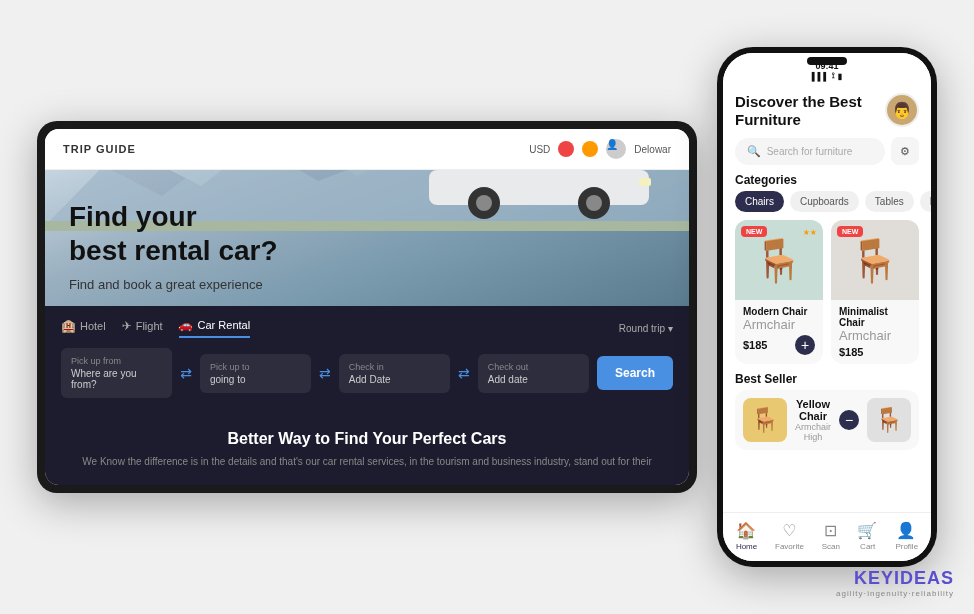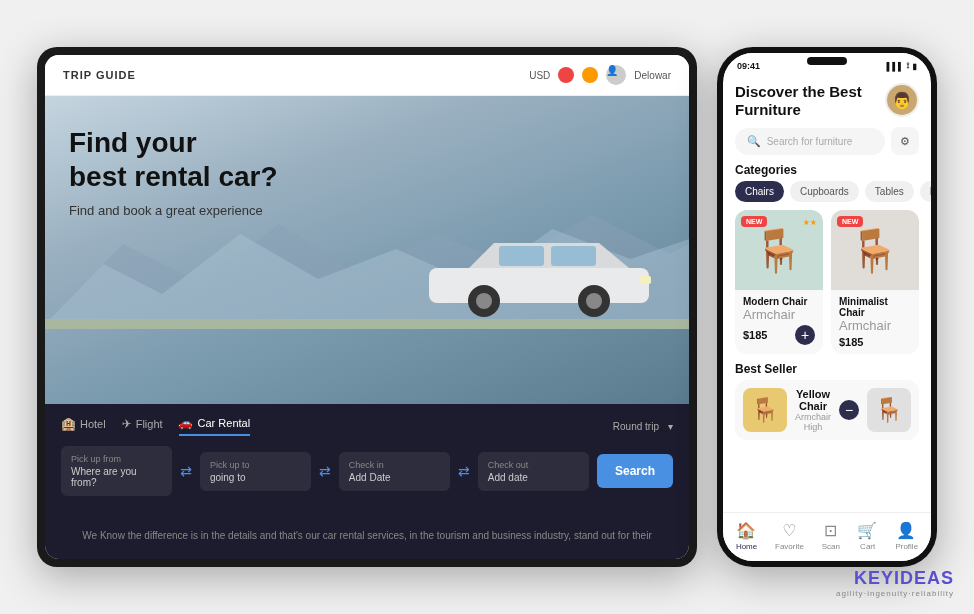--- a/index.html
+++ b/index.html
@@ -20,21 +20,21 @@
       align-items: center;
       justify-content: center;
       width: 100%;
       height: 100%;
       padding: 20px;
     }
 
     
     .tablet {
       width: 660px;
-      height: 520px;
+      height: 372px;
       background: #1a1a1a;
       border-radius: 20px;
       padding: 8px;
       box-shadow: 0 10px 40px rgba(0,0,0,0.3);
       flex-shrink: 0;
     }
     .tablet-screen {
       width: 100%;
       height: 100%;
       border-radius: 14px;
@@ -200,21 +200,21 @@
       padding: 10px 18px;
       font-size: 12px;
       font-weight: 600;
       cursor: pointer;
     }
     .round-trip-select {
       color: #aaa;
       font-size: 10px;
       display: flex;
       align-items: center;
-      gap: 9px;
+      gap: 3px;
     }
 
     
     .tablet-bottom {
       background: #1c1c2e;
       padding: 20px 24px 16px;
       flex-shrink: 0;
       text-align: center;
     }
     .tablet-bottom-title {
@@ -265,20 +265,21 @@
     .phone-status {
       background: #fff;
       display: flex;
       justify-content: space-between;
       align-items: center;
       padding: 8px 14px 4px;
       font-size: 9px;
       font-weight: 600;
       color: #111;
       flex-shrink: 0;
+      flex-direction: column;
     }
     .status-icons {
       display: flex;
       align-items: center;
       gap: 3px;
       font-size: 8px;
     }
 
     
     .phone-content {
@@ -666,20 +667,21 @@
           <span class="search-arrow">⇄</span>
           <div class="search-field">
             <div class="search-field-label">Check out</div>
             <div class="search-field-value">Add date</div>
           </div>
           <button class="search-btn">Search</button>
         </div>
       </div>
 
       <div class="tablet-bottom">
+        <div class="tablet-bottom-title">Better Way to Find Your Perfect Cars</div>
         <div class="tablet-bottom-text">We Know the difference is in the details and that's our car rental services, in the tourism and business industry, stand out for their</div>
       </div>
 
     </div>
   </div>
 
   <div class="phone">
     <div class="phone-notch"></div>
     <div class="phone-screen">
 

